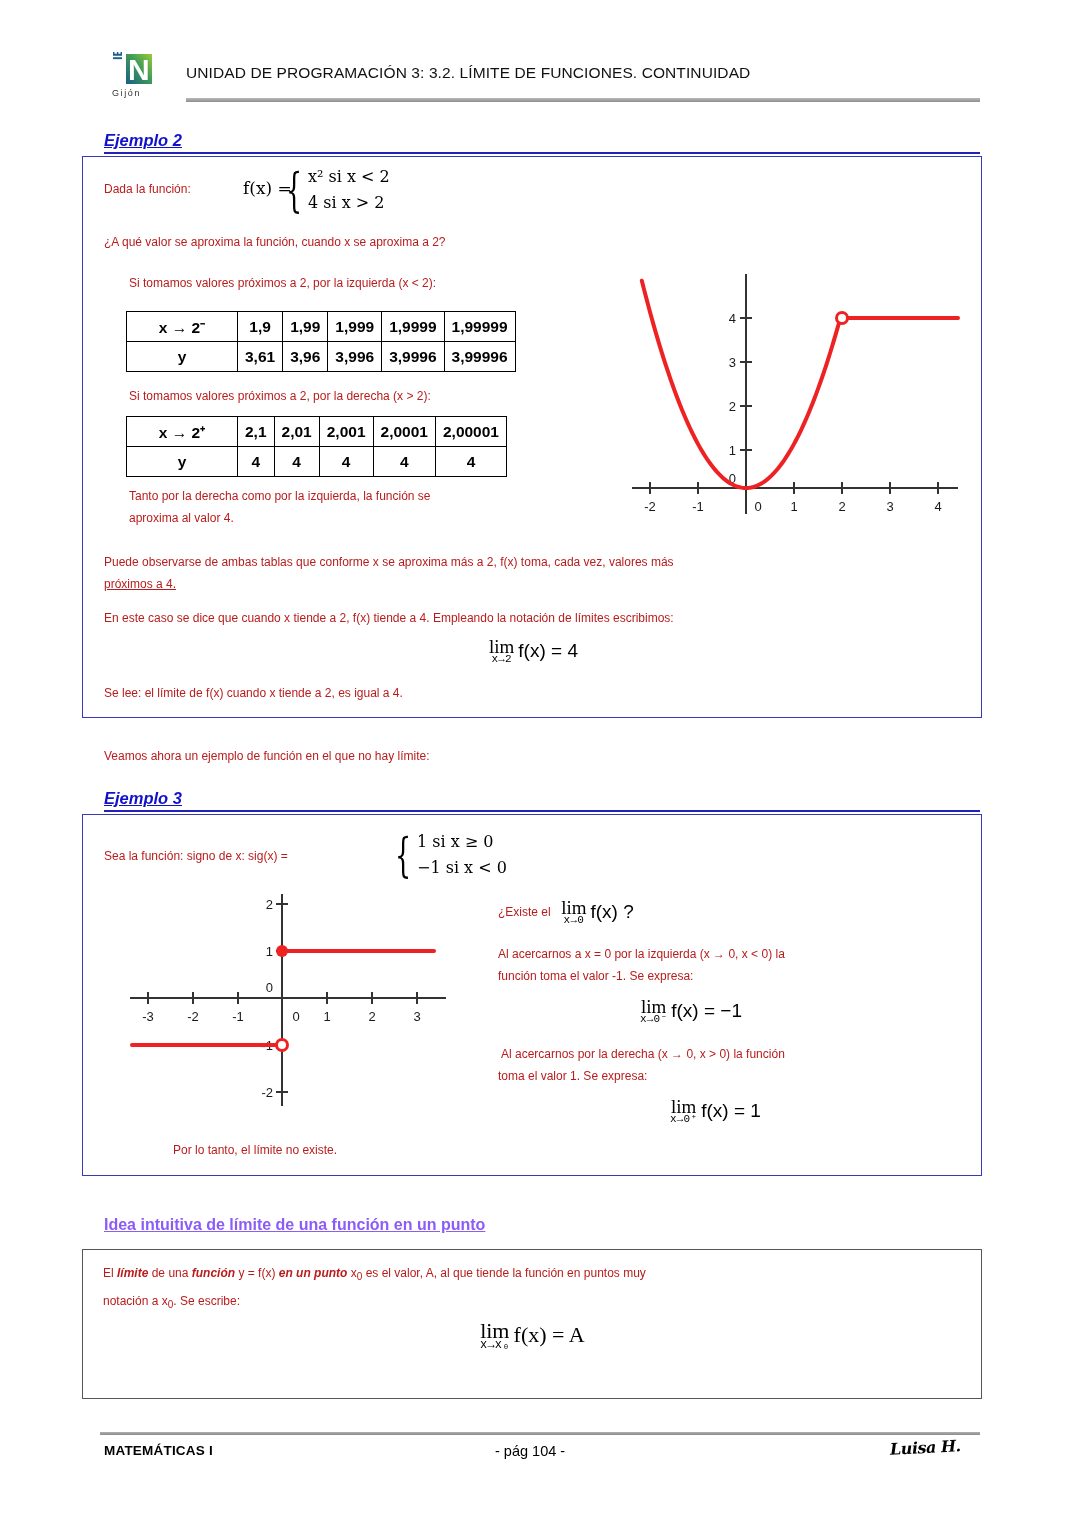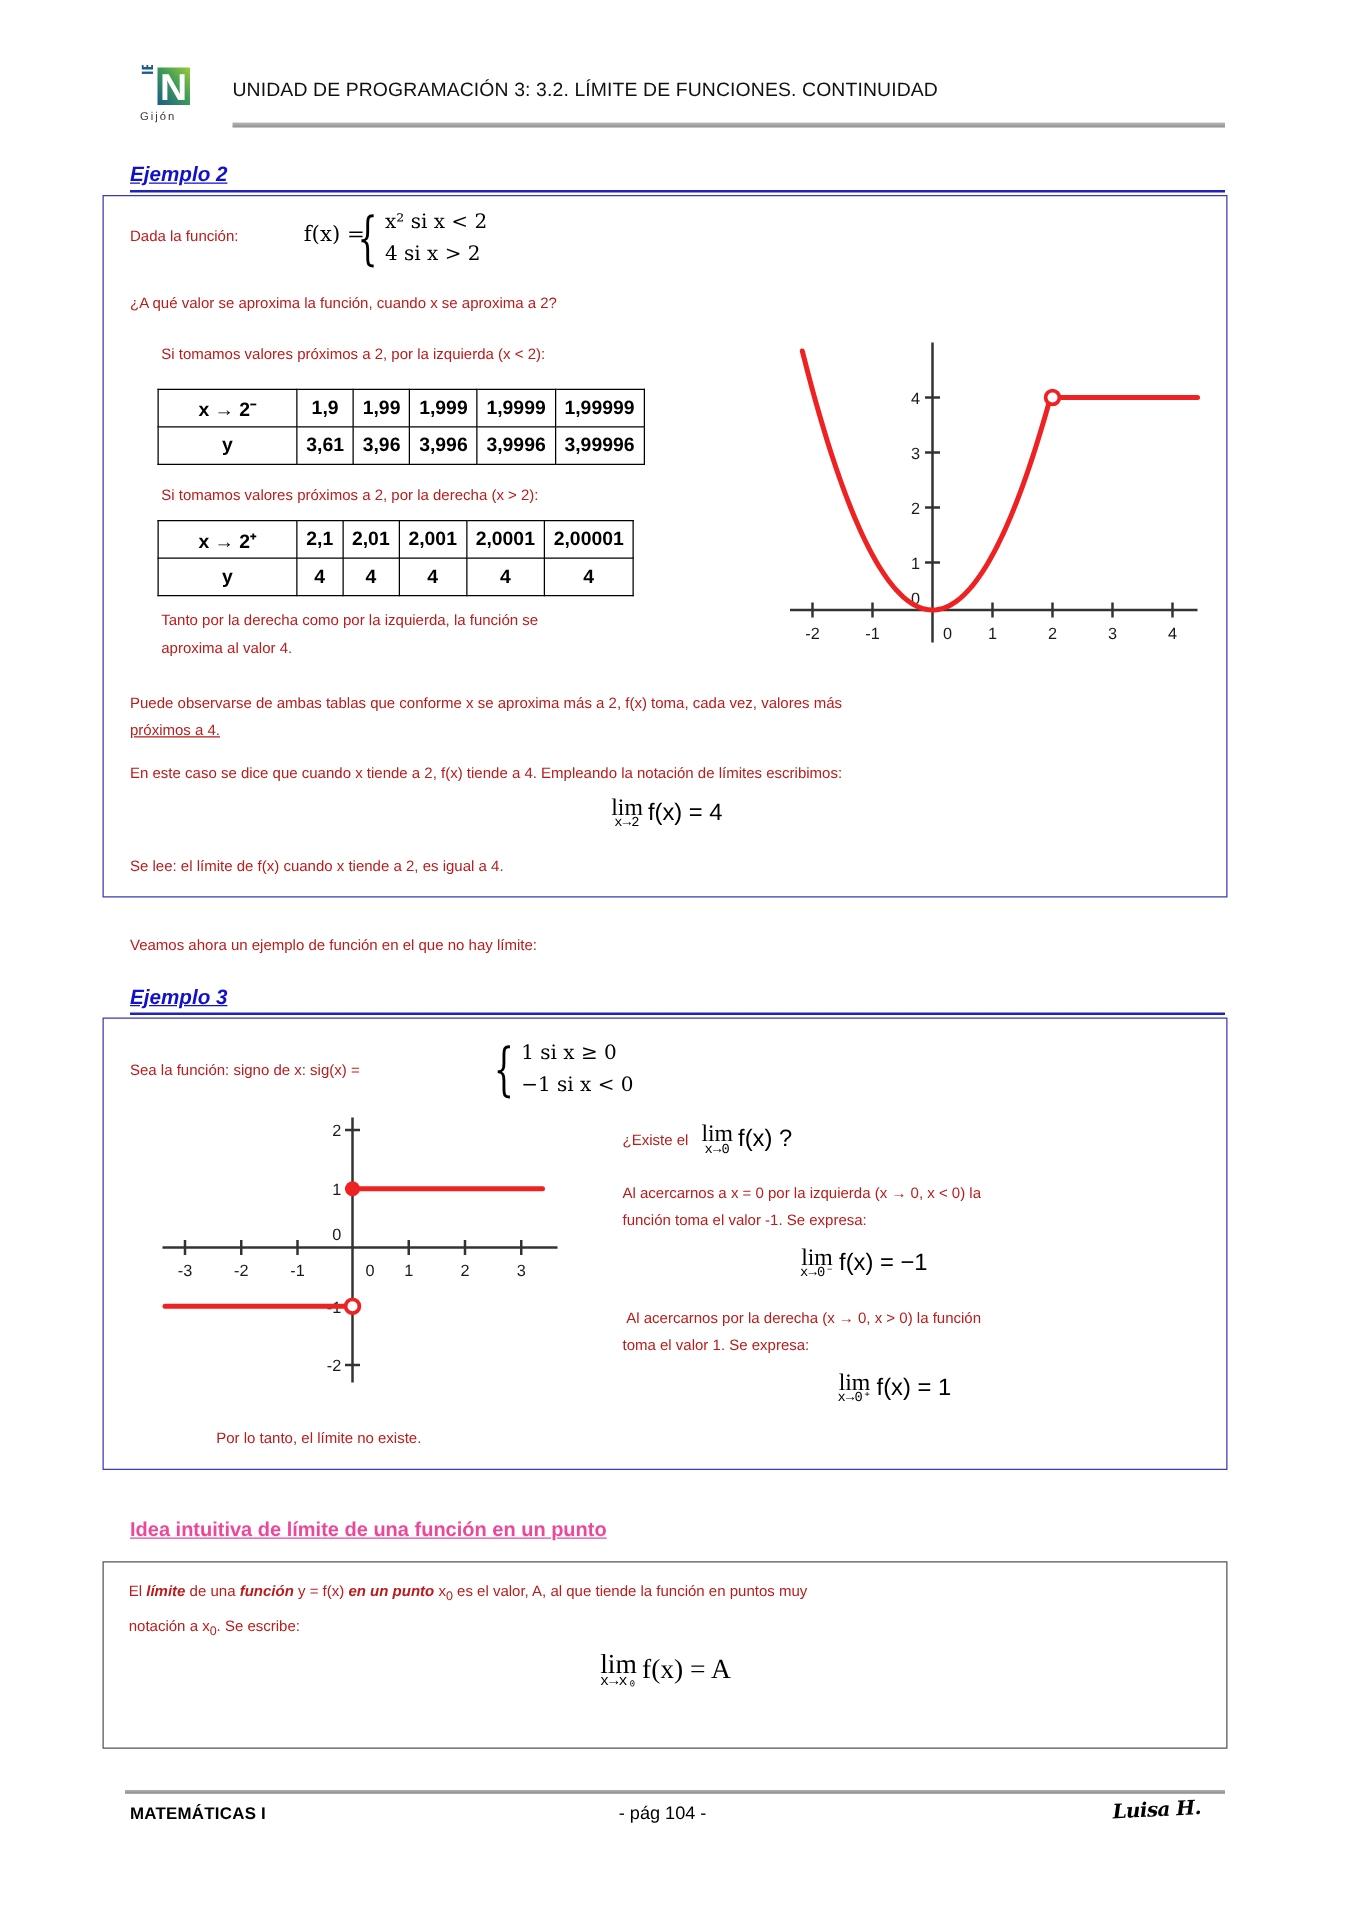--- a/index.html
+++ b/index.html
@@ -24,21 +24,21 @@
   .header-rule{
     position:absolute;left:78px;top:46px;width:794px;height:4px;
     background:linear-gradient(to bottom,#b9b9b9,#8e8e8e);
   }
 
   
   .sec-head{position:absolute;font-weight:bold;font-style:italic;
     color:#1111cc;font-size:16.5px;text-decoration:underline;}
   .sec-rule{position:absolute;height:2px;background:#2222bb;}
 
-  .plain-head{position:absolute;font-weight:bold;color:#ec4899;
+  .plain-head{position:absolute;font-weight:bold;color:#8b5cf6;
     font-size:16px;text-decoration:underline;}
 
   
   .boxblue{position:absolute;border:1.5px solid #3a3ab8;background:#fff;}
   .boxgray{position:absolute;border:1.5px solid #555;background:#fff;}
 
   
   .t{position:absolute;font-size:12px;line-height:22px;color:#b91c1c;}
   .narrow{font-family:"Liberation Sans Narrow","Liberation Sans",sans-serif;
           font-stretch:condensed;}

